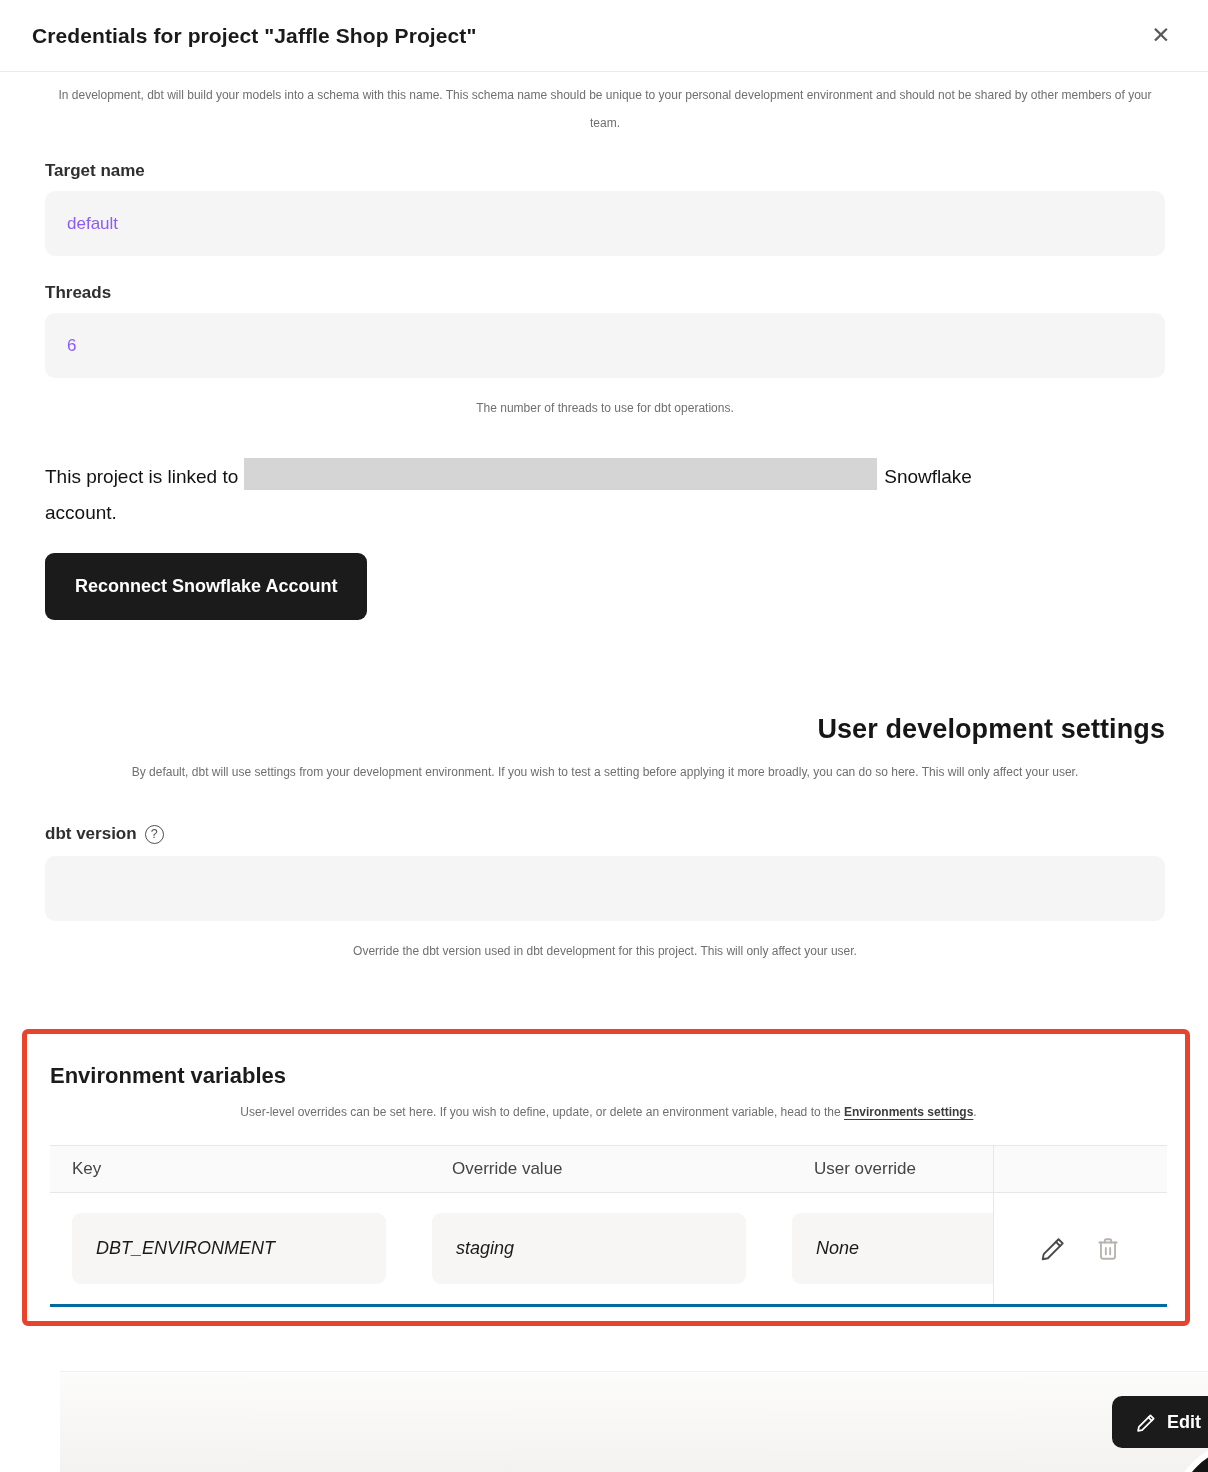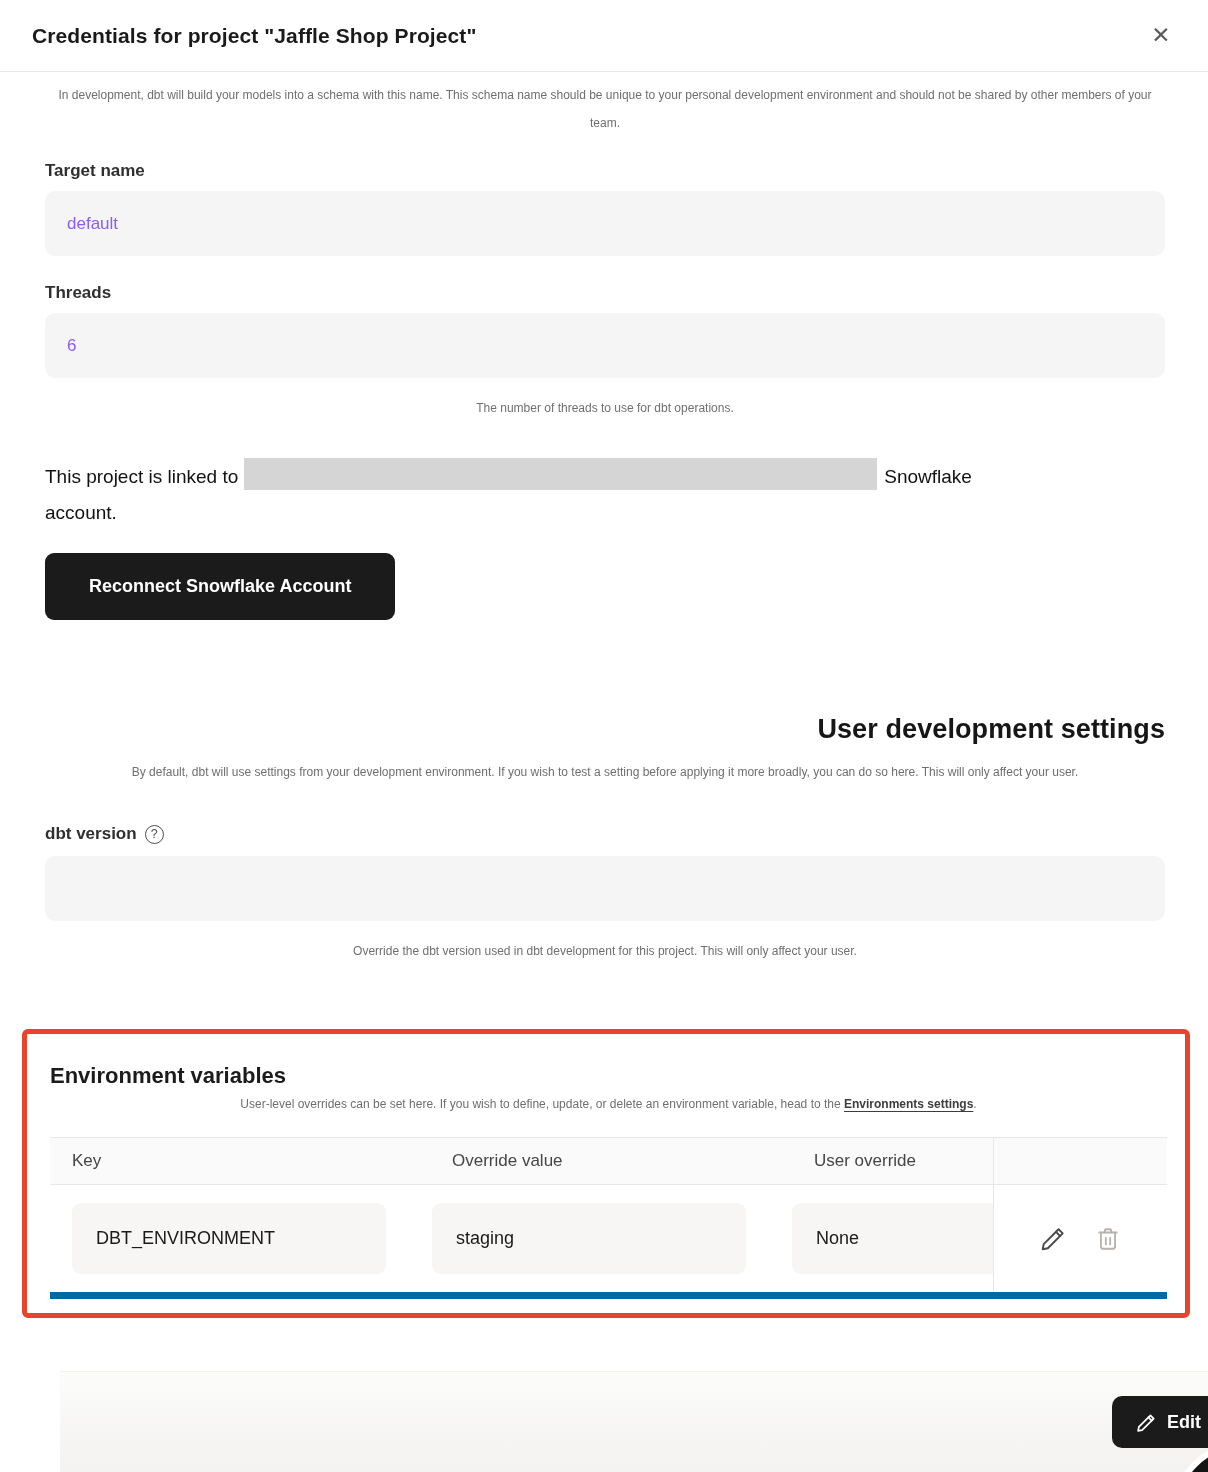--- a/index.html
+++ b/index.html
@@ -45,48 +45,48 @@
   .redaction-bar {
     display: inline-block; vertical-align: -7px;
     width: 633px; height: 32px; background: #d5d5d5; margin: 0 7px 0 6px;
   }
   .btn-dark {
     display: inline-flex; align-items: center; gap: 10px;
     background: #1b1b1b; color: #fff;
     border: none; border-radius: 9px; cursor: pointer;
     font-family: inherit; font-weight: 700;
   }
-  .reconnect-btn { margin-top: 22px; height: 67px; padding: 0 44px; font-size: 18px; align-items: center; }
+  .reconnect-btn { margin-top: 22px; height: 67px; padding: 0 30px; font-size: 18px; align-items: center; }
   
   .section-heading { margin-top: 94px; font-size: 27px; font-weight: 600; color: #161616; letter-spacing: .1px; text-align: right; }
   .section-desc { margin-top: 13px; }
   .label-row { margin-top: 38px; display: flex; align-items: center; gap: 8px; }
   .help-icon {
     width: 19px; height: 19px; border: 1.5px solid #4f4f4f; border-radius: 50%;
     display: inline-flex; align-items: center; justify-content: center;
     font-size: 12.5px; color: #4f4f4f; font-weight: 400; cursor: pointer;
   }
   .mt-input { margin-top: 12px; }
   
   .env-box {
     margin: 64px -25px 0 -23px;
     border: 5px solid #e8432c; border-radius: 6px;
     padding: 29px 18px 14px 23px;
   }
   .env-heading { font-size: 22px; font-weight: 600; color: #1b1b1b; }
-  .env-desc { margin-top: 1px; line-height: 29px; }
+  .env-desc { margin-top: 9px; line-height: 29px; }
   .env-link { color: #3d3d3d; font-weight: 600; text-decoration: underline; text-underline-offset: 3px; cursor: pointer; }
   .env-table { margin-top: 18px; width: 100%; }
   .t-row { display: grid; grid-template-columns: 380px 362px 201px 1fr; }
   .t-head {
     height: 48px; background: #fafafa;
     border-top: 1px solid #e9e7e5; border-bottom: 1px solid #e9e7e5;
   }
   .t-head .t-cell { display: flex; align-items: center; padding-left: 22px; font-size: 17px; color: #454545; }
-  .t-body { border-bottom: 7px solid #0369a1; height: 114px; }
+  .t-body { border-bottom: 3px solid #0369a1; height: 114px; font-style: italic; }
   .t-body .t-cell { display: flex; align-items: center; }
   .t-actions { border-left: 1px solid #e9e7e5; }
   .pill {
     background: #f7f6f5; border-radius: 9px; height: 71px;
     display: flex; align-items: center; padding: 0 24px;
     font-size: 18px; color: #1a1a1a; white-space: nowrap;
   }
   .pill-key { margin-left: 22px; width: 314px; }
   .pill-inherited { margin-left: 2px; width: 314px; }
   .pill-override { width: 201px; border-radius: 9px 0 0 9px; }

